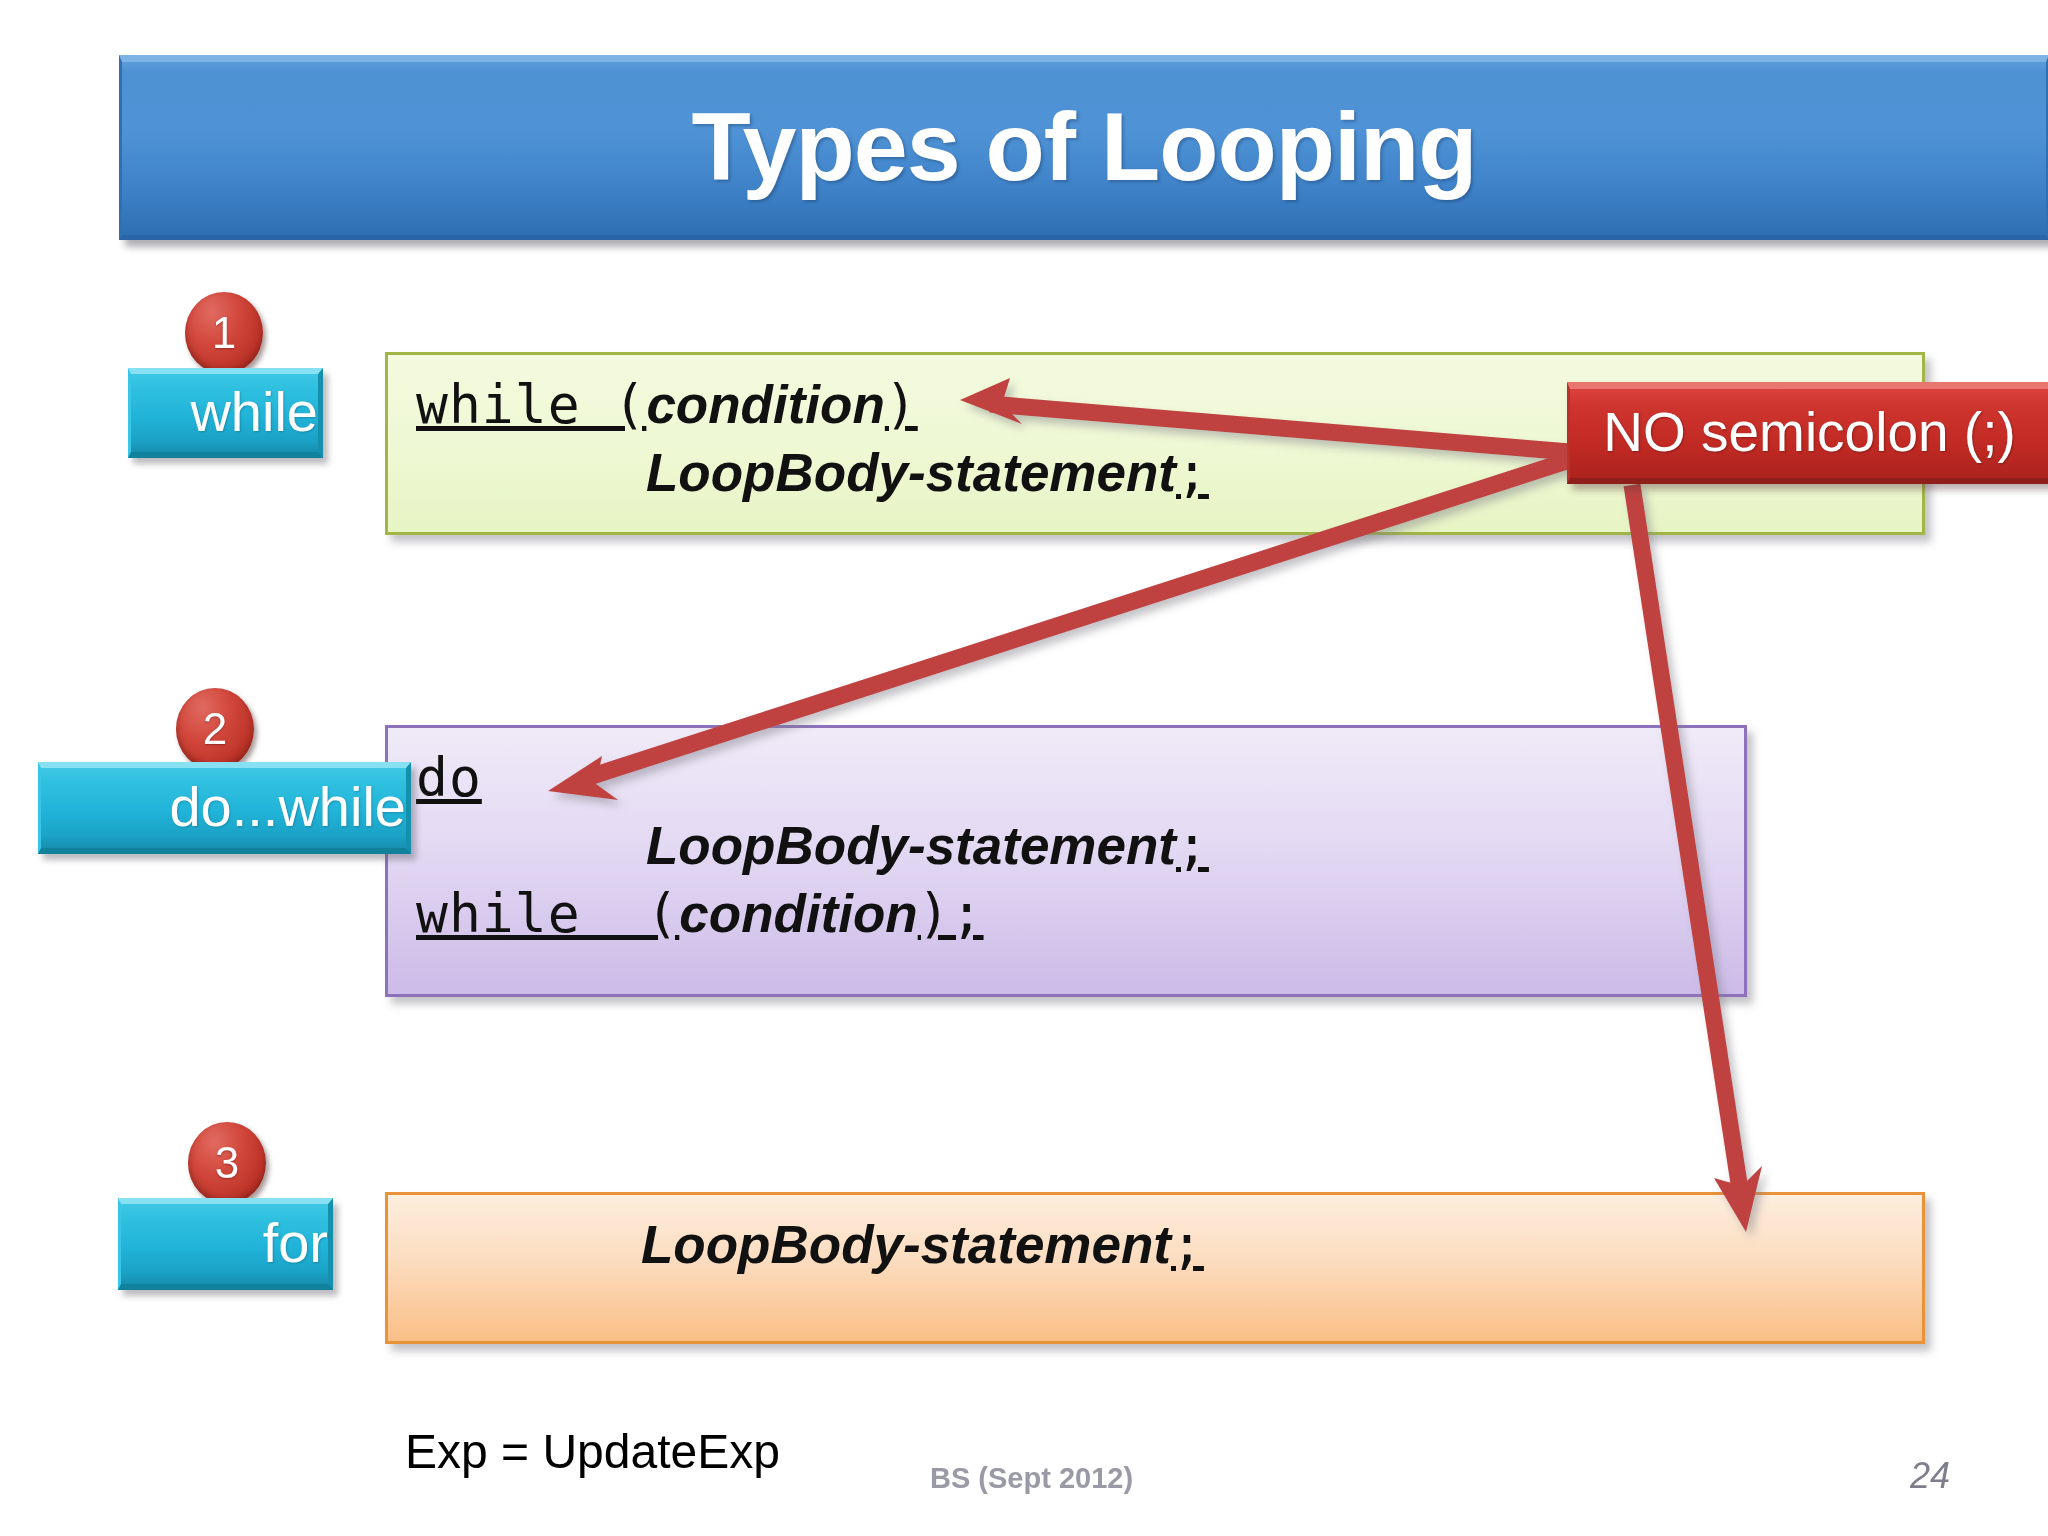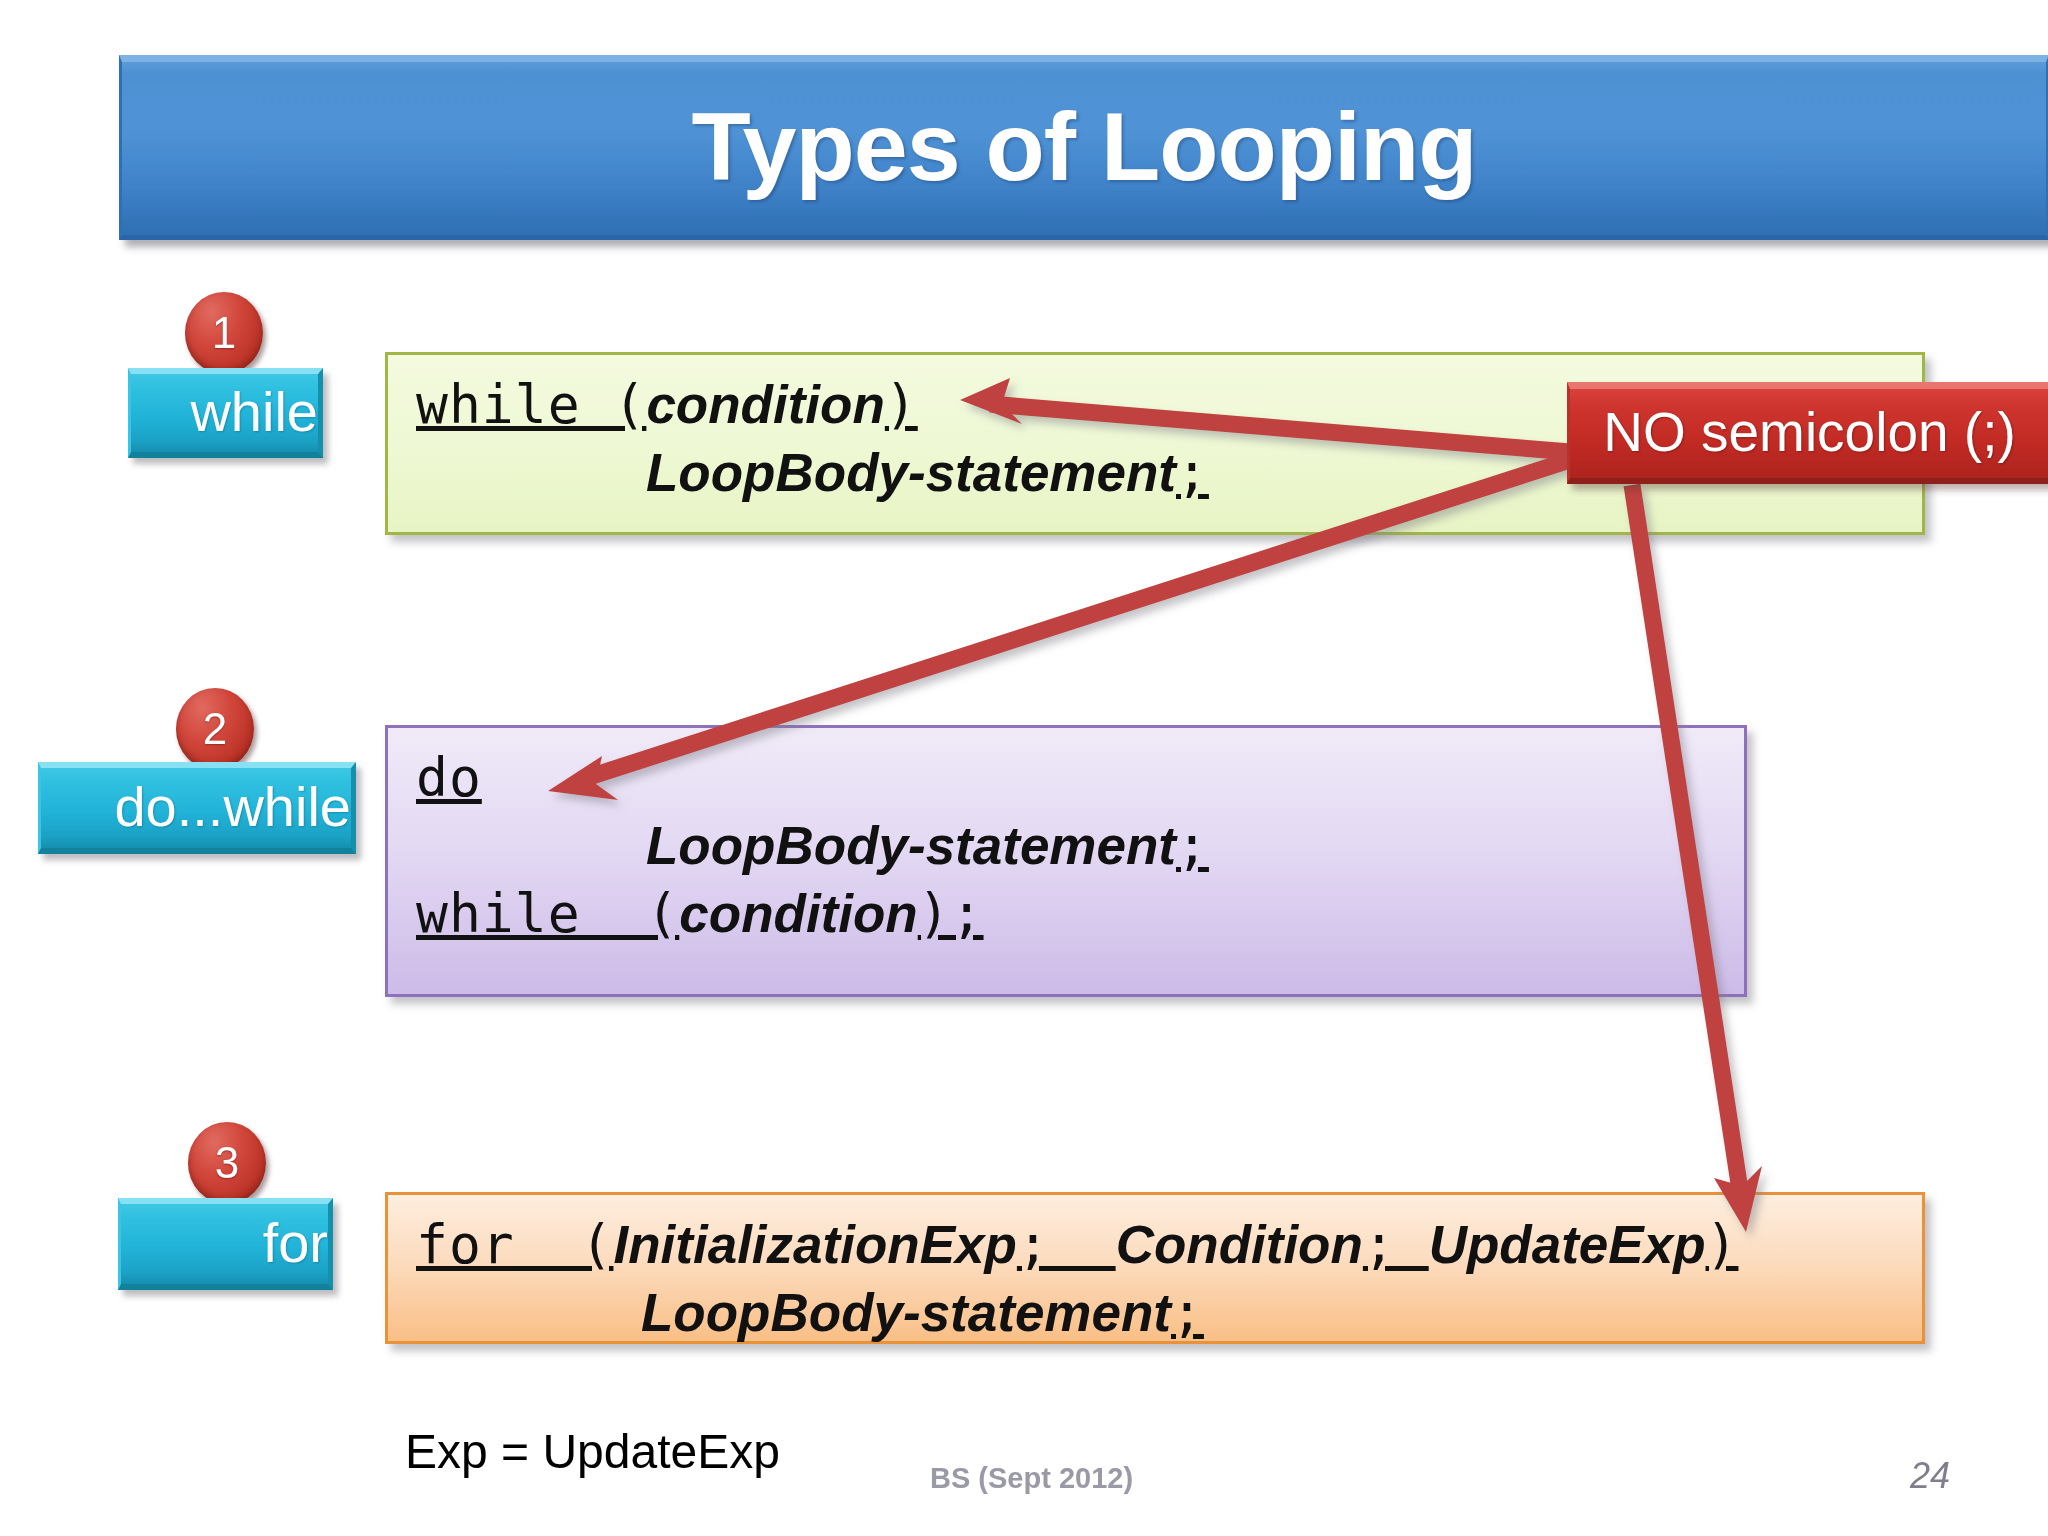--- a/index.html
+++ b/index.html
@@ -210,37 +210,36 @@
 <div class="kw-label" style="left:128px; top:368px; width:195px; height:90px;">
   <span>while</span>
 </div>
 
 <div class="code-box" id="box-while">
   <div class="codeline"><span class="mono">while (</span><span class="ital">condition</span><span class="mono">)</span></div>
   <div class="codeline indent1"><span class="ital">LoopBody-statement</span><span class="mono">;</span></div>
 </div>
 
 <div class="badge" style="left:176px; top:688px;">2</div>
-<div class="kw-label" style="left:38px; top:762px; width:318px; height:92px;">
+<div class="kw-label" style="left:38px; top:762px; width:373px; height:92px;">
   <span>do...while</span>
 </div>
 
 <div class="code-box" id="box-dowhile">
   <div class="codeline"><span class="mono">do</span></div>
   <div class="codeline indent1"><span class="ital">LoopBody-statement</span><span class="mono">;</span></div>
   <div class="codeline"><span class="mono">while  (</span><span class="ital">condition</span><span class="mono">);</span></div>
 </div>
 
 <div class="badge" style="left:188px; top:1122px;">3</div>
 <div class="kw-label" style="left:118px; top:1198px; width:215px; height:92px;">
   <span>for</span>
 </div>
 
 <div class="code-box" id="box-for">
-  <div class="codeline"><span class="mono">for  (</span><span class="ital">InitializationExp</span><span class="mono">;  </span><span class="ital">Condition</span><span class="mono">; </span><span class="ital">UpdateExp</span><span class="mono">)</span></div>
   <div class="codeline indent2"><span class="ital">LoopBody-statement</span><span class="mono">;</span></div>
 </div>
 
 <svg id="arrows" viewBox="0 0 2048 1536" xmlns="http://www.w3.org/2000/svg">
   <defs>
     <filter id="arrowshadow" x="-20%" y="-20%" width="150%" height="150%">
       <feDropShadow dx="5" dy="6" stdDeviation="4" flood-color="#7a7a85" flood-opacity="0.45"></feDropShadow>
     </filter>
   </defs>
 

